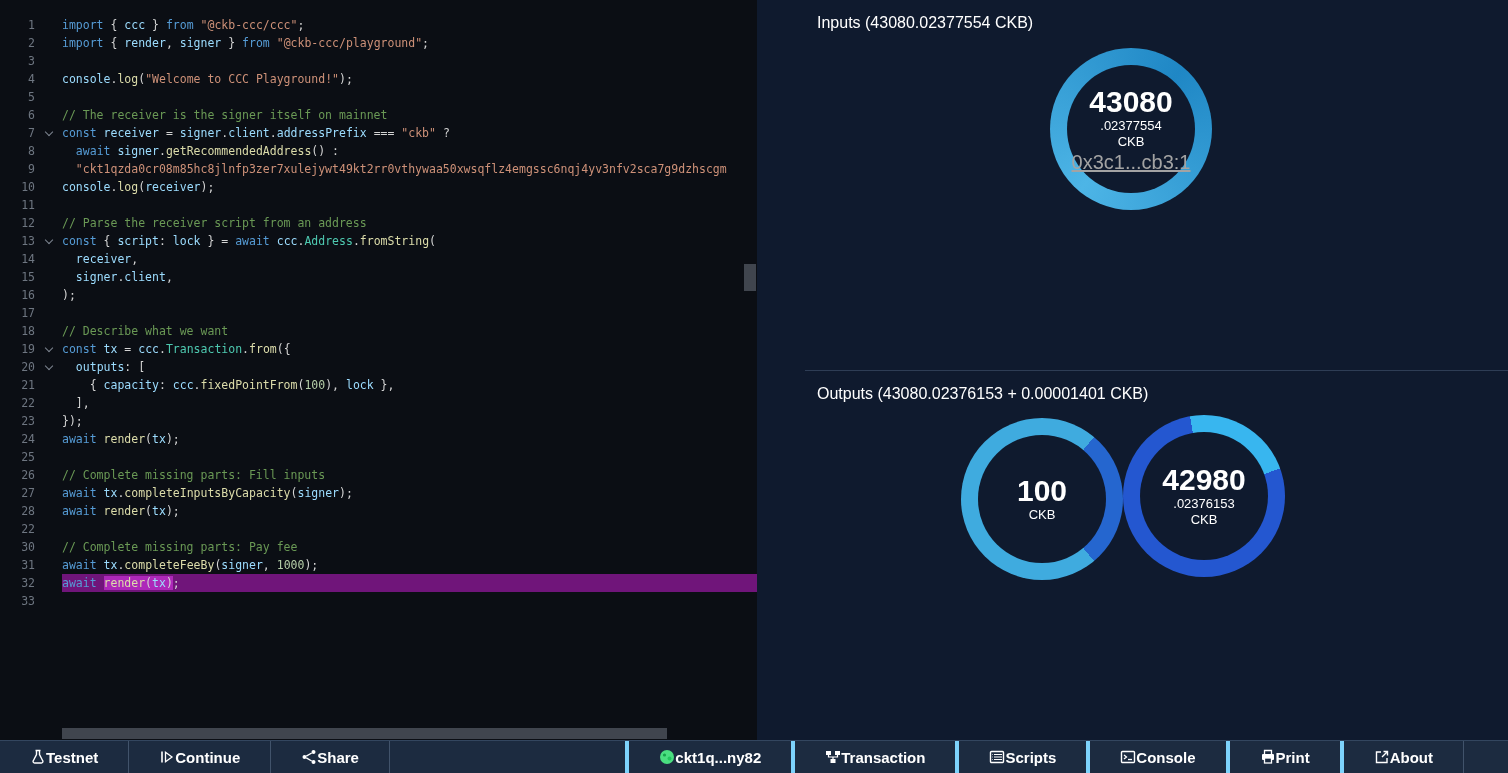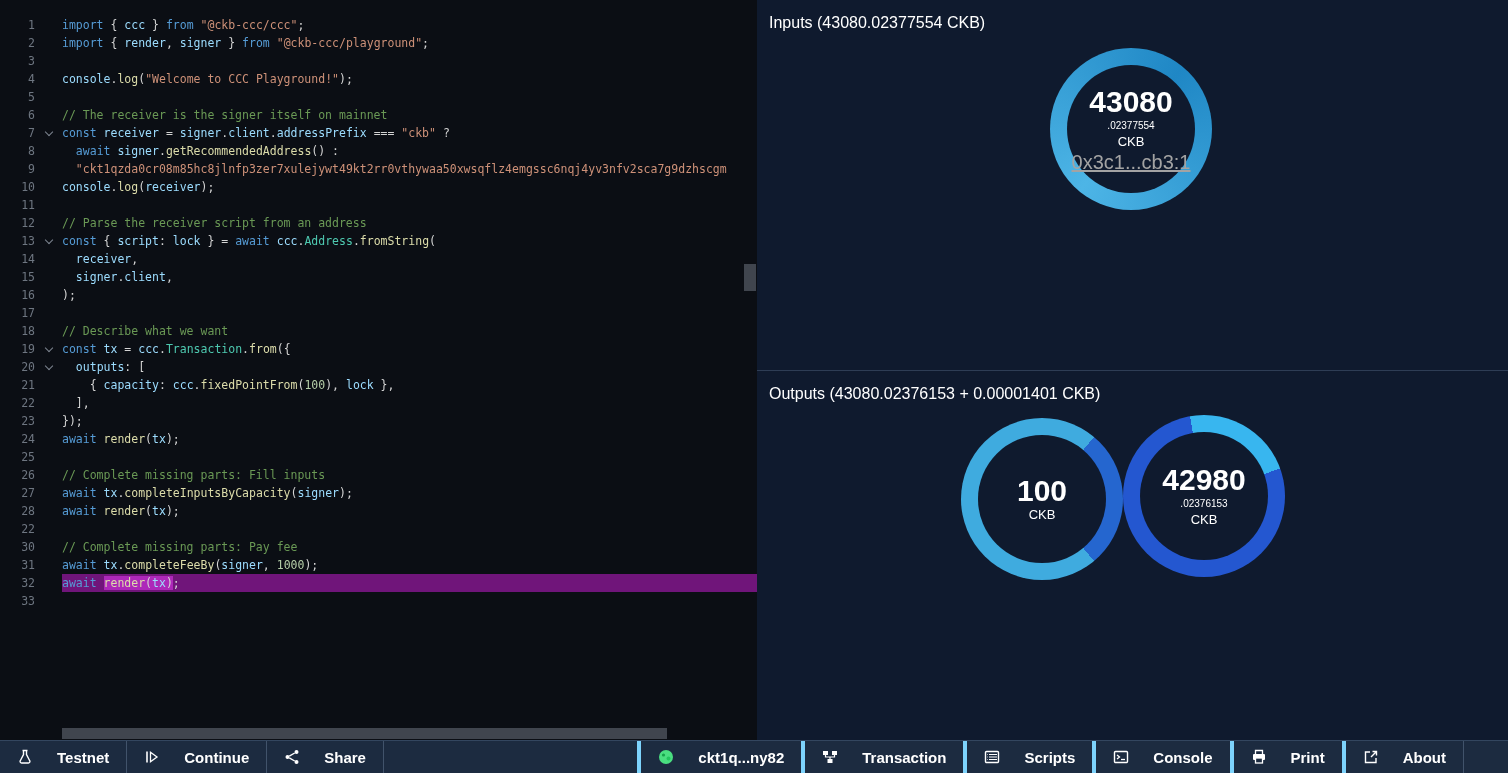--- a/index.html
+++ b/index.html
@@ -21,45 +21,45 @@
   .sel{background:#ad28b9;}
   .tk-kw{color:#569cd6;} .tk-vr{color:#9cdcfe;} .tk-fn{color:#dcdcaa;}
   .tk-st{color:#ce9178;} .tk-cm{color:#6a9955;} .tk-nm{color:#b5cea8;}
   .tk-cl{color:#4ec9b0;} .tk-pl{color:#d4d4d4;}
   .h-scrollbar{position:absolute;left:62px;bottom:1px;width:605px;height:11px;
         background:#4a4f58;opacity:.85;}
   .v-scrollbar{position:absolute;right:1px;top:264px;width:12px;height:27px;
         background:#4a4f58;opacity:.85;}
 
   
-  .viz{flex:1;position:relative;background:#0f1a2e;color:#fff;}
+  .viz{flex:1;position:relative;background:#0f1a2e;color:#fff;padding-left:48px;}
   .inputs-section{height:371px;border-bottom:1px solid #2e3d55;box-sizing:border-box;}
   .viz-title{font-size:16px;padding:14px 0 0 12px;}
   .donut{position:absolute;border-radius:50%;display:flex;align-items:center;justify-content:center;
          width:162px;height:162px;}
   .donut-inner{width:128px;height:128px;border-radius:50%;background:#0f1a2e;
          display:flex;flex-direction:column;align-items:center;justify-content:center;text-align:center;}
   .input-donut{left:293px;top:48px;
       background:conic-gradient(from 220deg,#4db5e6 0deg,#1f87c5 180deg,#4db5e6 360deg);}
   .out-donut-1{left:204px;top:418px;
       background:conic-gradient(from 140deg,#3fabdf 0deg 260deg,#2566cf 260deg 360deg);}
   .out-donut-2{left:366px;top:415px;
       background:conic-gradient(from 120deg,#2457d0 0deg 230deg,#38b6ef 230deg 310deg,#2457d0 310deg 360deg);}
   .amt{font-size:30px;font-weight:700;line-height:32px;}
-  .frac{font-size:10px;line-height:16px;}
+  .frac{font-size:13px;line-height:16px;}
   .unit{font-size:13px;line-height:16px;}
   .outpoint{font-size:20px;line-height:20px;margin-top:2px;color:#a3a3a3;
         text-decoration:underline;cursor:pointer;}
 
   
   .toolbar{height:32px;flex:none;background:#1c2b40;border-top:1px solid #33465f;
         display:flex;align-items:stretch;color:#fff;}
   .tb-group{display:flex;align-items:stretch;}
   .tb-spacer{flex:1;}
-  .tb-btn{display:flex;align-items:center;gap:24px;padding:0 17px;cursor:pointer;}
+  .tb-btn{display:flex;align-items:center;gap:0;padding:0 30px;cursor:pointer;}
   .tb-group.left .tb-btn{border-right:1px solid #41536b;}
   .tb-group.right .tb-btn{border-left:4px solid #7dd3fc;}
   .tb-tail{width:44px;border-left:1px solid #41536b;}
   .tb-label{font-size:15px;font-weight:700;white-space:nowrap;}
   .tb-icon{display:flex;align-items:center;}
   .tb-icon svg{width:16px;height:16px;display:block;}
 </style>
 </head>
 <body>
 

